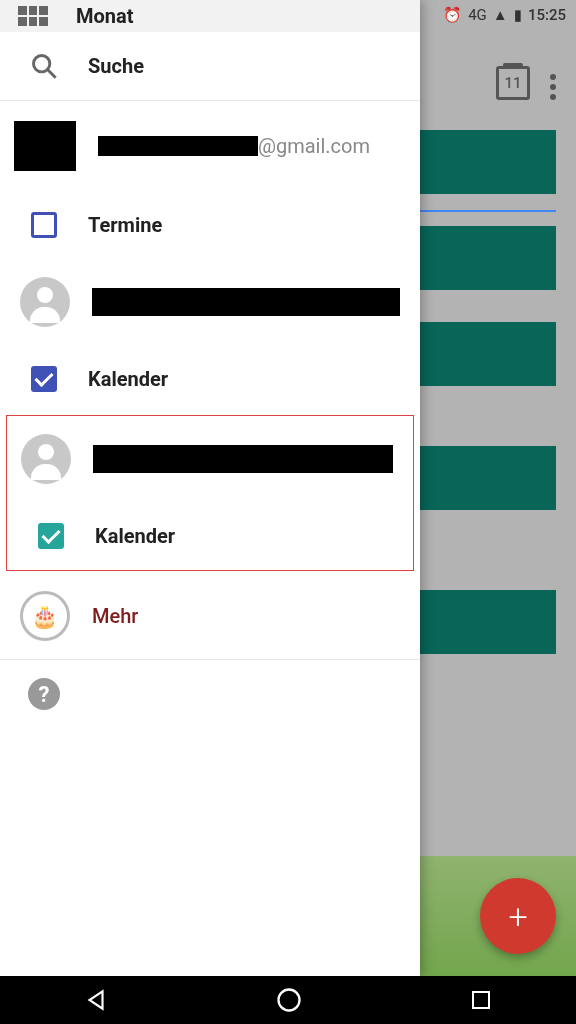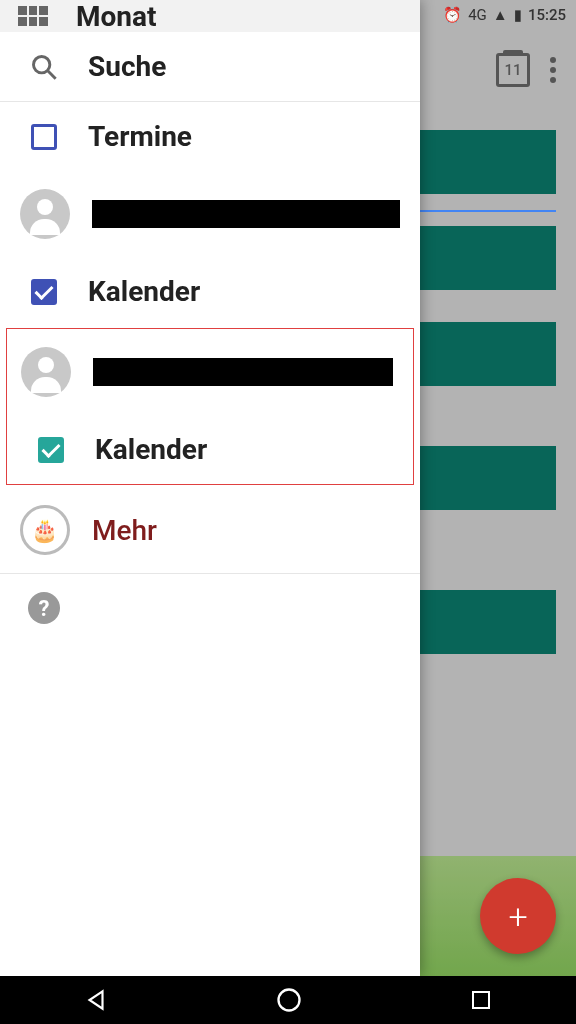--- a/index.html
+++ b/index.html
@@ -29,21 +29,21 @@
       font-size: 15px;
       color: #333;
     }
     .status-bar .time { font-weight: 500; }
     .bg-toolbar {
       position: absolute;
       top: 40px; right: 0;
       width: 156px;
       height: 60px;
       display: flex;
-      align-items: center;
+      align-items: flex-end;
       justify-content: flex-end;
       gap: 20px;
       padding-right: 20px;
       z-index: 2;
     }
     .bg-today-icon {
       width: 34px; height: 34px;
       border: 3px solid #555;
       border-radius: 3px;
       display: flex;
@@ -149,21 +149,21 @@
       gap: 20px;
       min-height: 68px;
     }
     .drawer-item .icon-slot {
       width: 48px;
       display: flex;
       align-items: center;
       justify-content: center;
     }
     .drawer-item-label {
-      font-size: 28px;
+      font-size: 20px;
       font-weight: 700;
       color: #222;
     }
     .drawer-item-label.faded { color: #7f1d1d; font-weight: 500; }
     .divider { height: 1px; background: #e6e6e6; }
     .account-row {
       display: flex;
       align-items: center;
       padding: 20px 20px 20px 14px;
       gap: 22px;
@@ -330,20 +330,25 @@
       <svg width="28" height="28" viewBox="0 0 24 24" class="search-icon-svg">
         <circle cx="10" cy="10" r="7"></circle>
         <line x1="15" y1="15" x2="22" y2="22"></line>
       </svg>
     </div>
     <span class="drawer-item-label">Suche</span>
   </div>
 
   <div class="divider"></div>
 
+  <div class="account-row">
+    <div class="account-avatar"></div>
+    <div class="redacted-text"></div>
+    <span class="email-tail">@gmail.com</span>
+  </div>
 
   <div class="drawer-item">
     <div class="icon-slot">
       <div class="checkbox indigo"></div>
     </div>
     <span class="drawer-item-label">Termine</span>
   </div>
 
 
   <div class="drawer-item" style="gap:22px; padding-left:20px">

